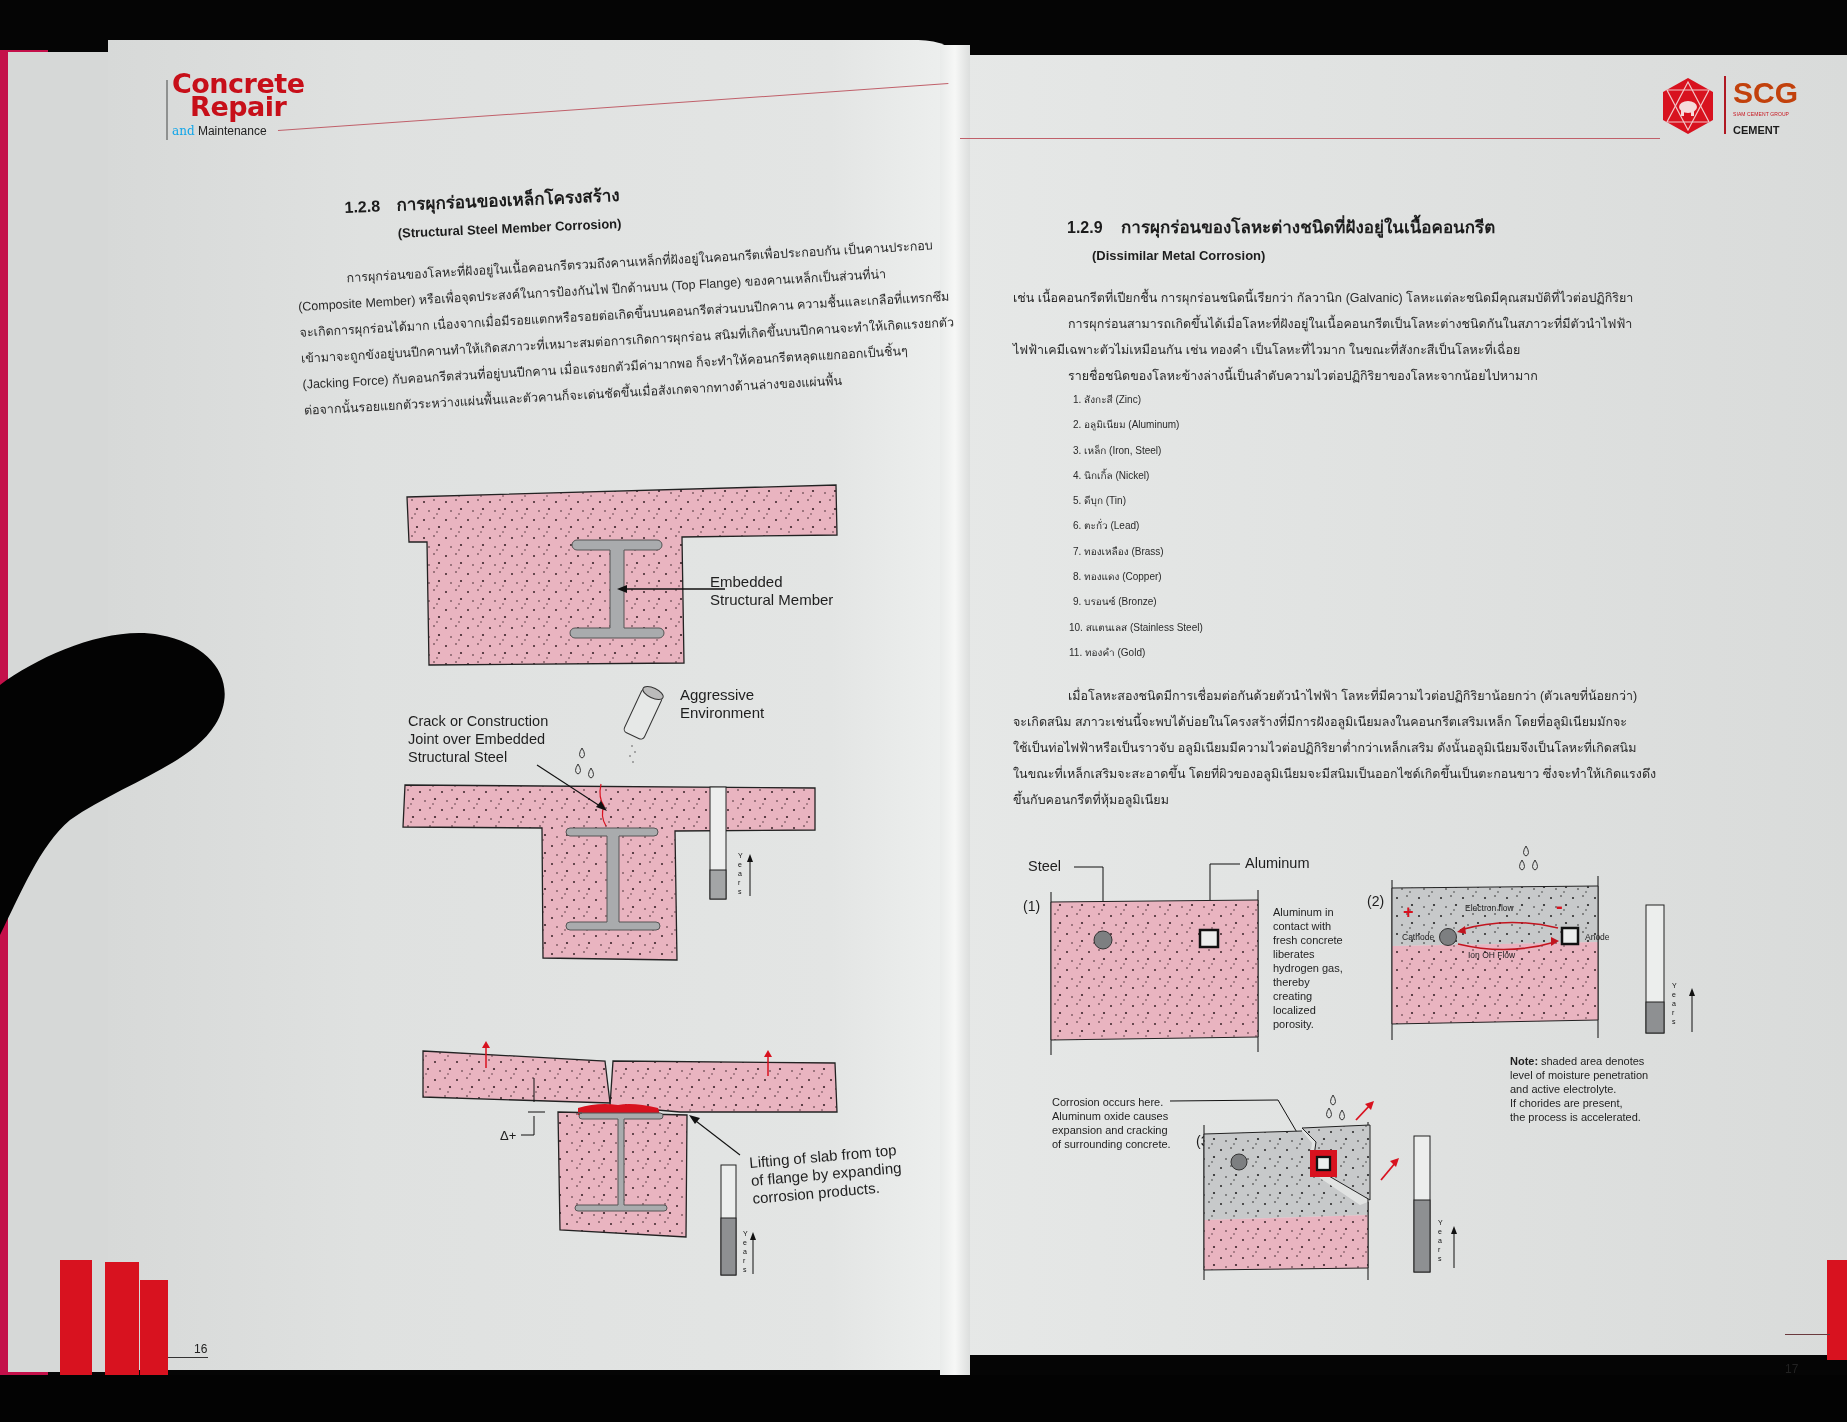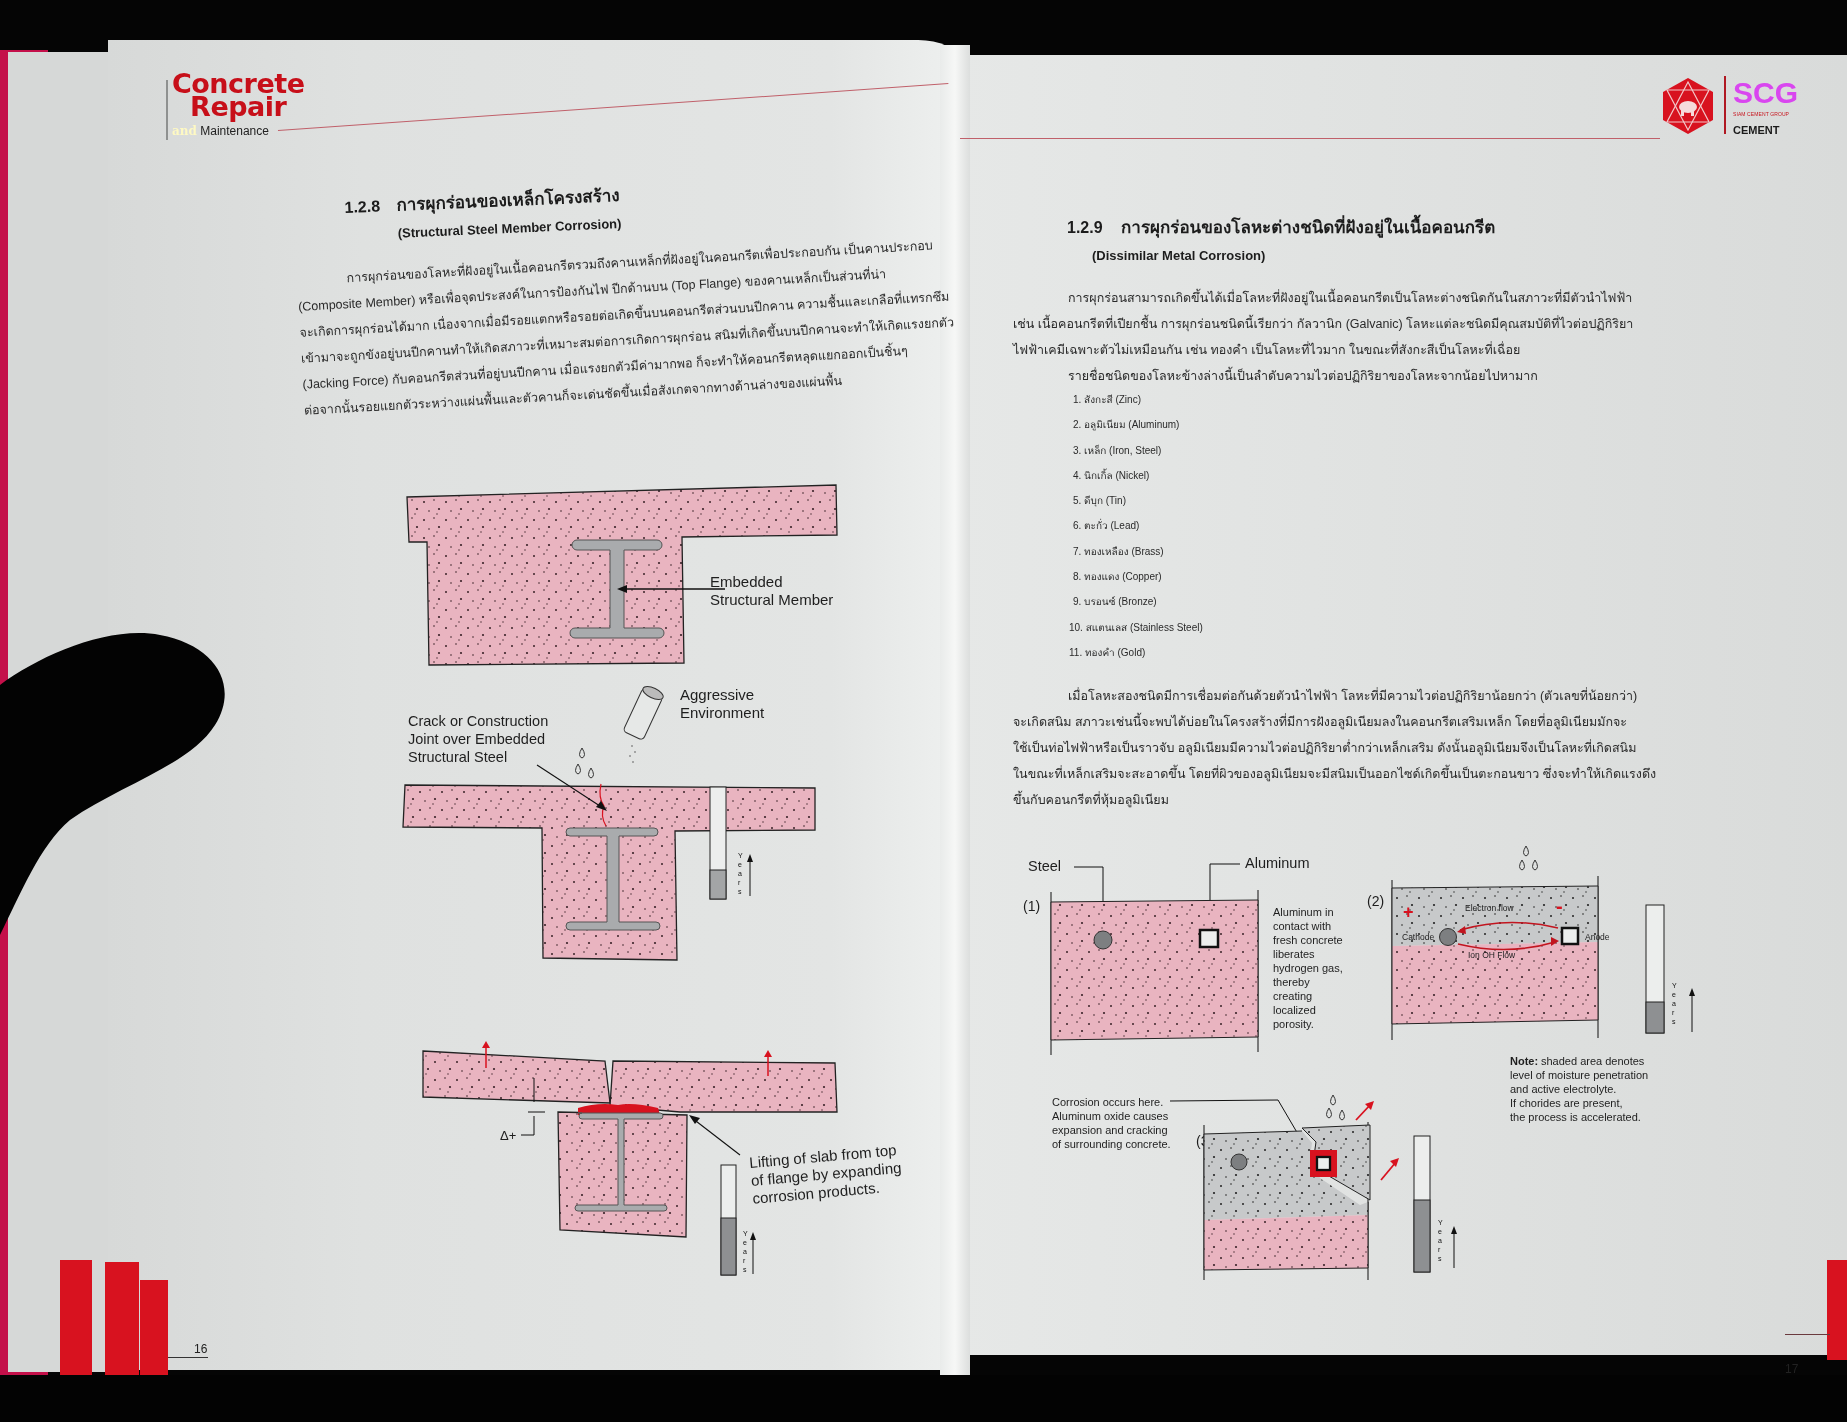--- a/index.html
+++ b/index.html
@@ -9,24 +9,24 @@
   .cover-edge{left:0;top:50px;width:48px;height:1330px;background:#c4104a;}
   .stack{top:52px;height:1320px;background:#d6d8d7;border-right:1px solid #b9bbba;}
   .page-left{left:108px;top:40px;width:850px;height:1330px;background:linear-gradient(90deg,#d7d9d8 0%,#dfe1e0 30%,#e3e5e4 85%,#eef0ef 100%);border-top-right-radius:40px 20px;}
   .page-right{left:955px;top:55px;width:892px;height:1300px;background:linear-gradient(90deg,#e6e8e7 0%,#e1e3e2 40%,#d9dbda 100%);}
   .gutter{left:940px;top:45px;width:30px;height:1330px;background:linear-gradient(90deg,#e9ebea,#f6f7f6,#dcdedd);}
   .tab{background:#d8121f;}
   .hdr-line{height:1px;background:#c0606a;transform-origin:left center;}
   .logo-cr{left:172px;top:72px;color:#c70f19;font-weight:bold;font-size:27px;line-height:23px;letter-spacing:-0.5px;font-family:"DejaVu Sans",sans-serif;text-align:center;}
   .logo-bar{left:166px;top:80px;width:2px;height:60px;background:#8f9190;}
   .logo-sub{left:172px;top:124px;font-size:12px;color:#222;}
-  .logo-sub .and{color:#fef9c3;font-weight:bold;font-family:"DejaVu Serif",serif;}
+  .logo-sub .and{color:#0ea5e9;font-weight:normal;font-family:"DejaVu Serif",serif;}
   .scg-hex{left:1660px;top:76px;width:56px;height:60px;}
   .scg-sep{left:1724px;top:76px;width:2px;height:58px;background:#b01822;}
-  .scg-name{left:1733px;top:78px;color:#d946ef;font-weight:bold;font-size:30px;line-height:30px;}
+  .scg-name{left:1733px;top:78px;color:#c2410c;font-weight:bold;font-size:30px;line-height:30px;}
   .scg-group{left:1733px;top:111px;color:#c7141d;font-size:5px;letter-spacing:0.1px;}
   .scg-cement{left:1733px;top:124px;color:#1b1b1b;font-weight:bold;font-size:11px;}
   .h-num{font-weight:bold;font-size:16px;color:#1c1c1c;}
   .h-th{font-weight:bold;font-size:17px;color:#1c1c1c;}
   .h-en{font-weight:bold;font-size:13px;color:#1c1c1c;}
   .para{font-size:12.5px;color:#2a2a2a;line-height:26px;white-space:nowrap;}
   .list{font-size:10px;color:#2a2a2a;line-height:25.3px;}
   .pgnum{font-size:12px;color:#222;}
   svg text{font-family:"Liberation Sans",sans-serif;}
 </style>
@@ -189,22 +189,22 @@
 <div class="abs scg-group">SIAM CEMENT GROUP</div>
 <div class="abs scg-cement">CEMENT</div>
 
 <div class="abs" style="left:1067px;top:213px;">
   <span class="h-num">1.2.9</span>
   <span class="h-th" style="margin-left:14px;">การผุกร่อนของโลหะต่างชนิดที่ฝังอยู่ในเนื้อคอนกรีต</span>
   <div class="h-en" style="margin-left:25px;margin-top:8px;">(Dissimilar Metal Corrosion)</div>
 </div>
 
 <div class="abs para" style="left:1013px;top:285px;">
+  <div>เช่น เนื้อคอนกรีตที่เปียกชื้น การผุกร่อนชนิดนี้เรียกว่า กัลวานิก (Galvanic) โลหะแต่ละชนิดมีคุณสมบัติที่ไวต่อปฏิกิริยา</div>
   <div style="padding-left:55px;">การผุกร่อนสามารถเกิดขึ้นได้เมื่อโลหะที่ฝังอยู่ในเนื้อคอนกรีตเป็นโลหะต่างชนิดกันในสภาวะที่มีตัวนำไฟฟ้า</div>
-  <div>เช่น เนื้อคอนกรีตที่เปียกชื้น การผุกร่อนชนิดนี้เรียกว่า กัลวานิก (Galvanic) โลหะแต่ละชนิดมีคุณสมบัติที่ไวต่อปฏิกิริยา</div>
   <div>ไฟฟ้าเคมีเฉพาะตัวไม่เหมือนกัน เช่น ทองคำ เป็นโลหะที่ไวมาก ในขณะที่สังกะสีเป็นโลหะที่เฉื่อย</div>
   <div style="padding-left:55px;">รายชื่อชนิดของโลหะข้างล่างนี้เป็นลำดับความไวต่อปฏิกิริยาของโลหะจากน้อยไปหามาก</div>
 </div>
 
 <div class="abs list" style="left:1073px;top:387px;">
   <div>1. สังกะสี (Zinc)</div>
   <div>2. อลูมิเนียม (Aluminum)</div>
   <div>3. เหล็ก (Iron, Steel)</div>
   <div>4. นิกเกิ้ล (Nickel)</div>
   <div>5. ดีบุก (Tin)</div>

